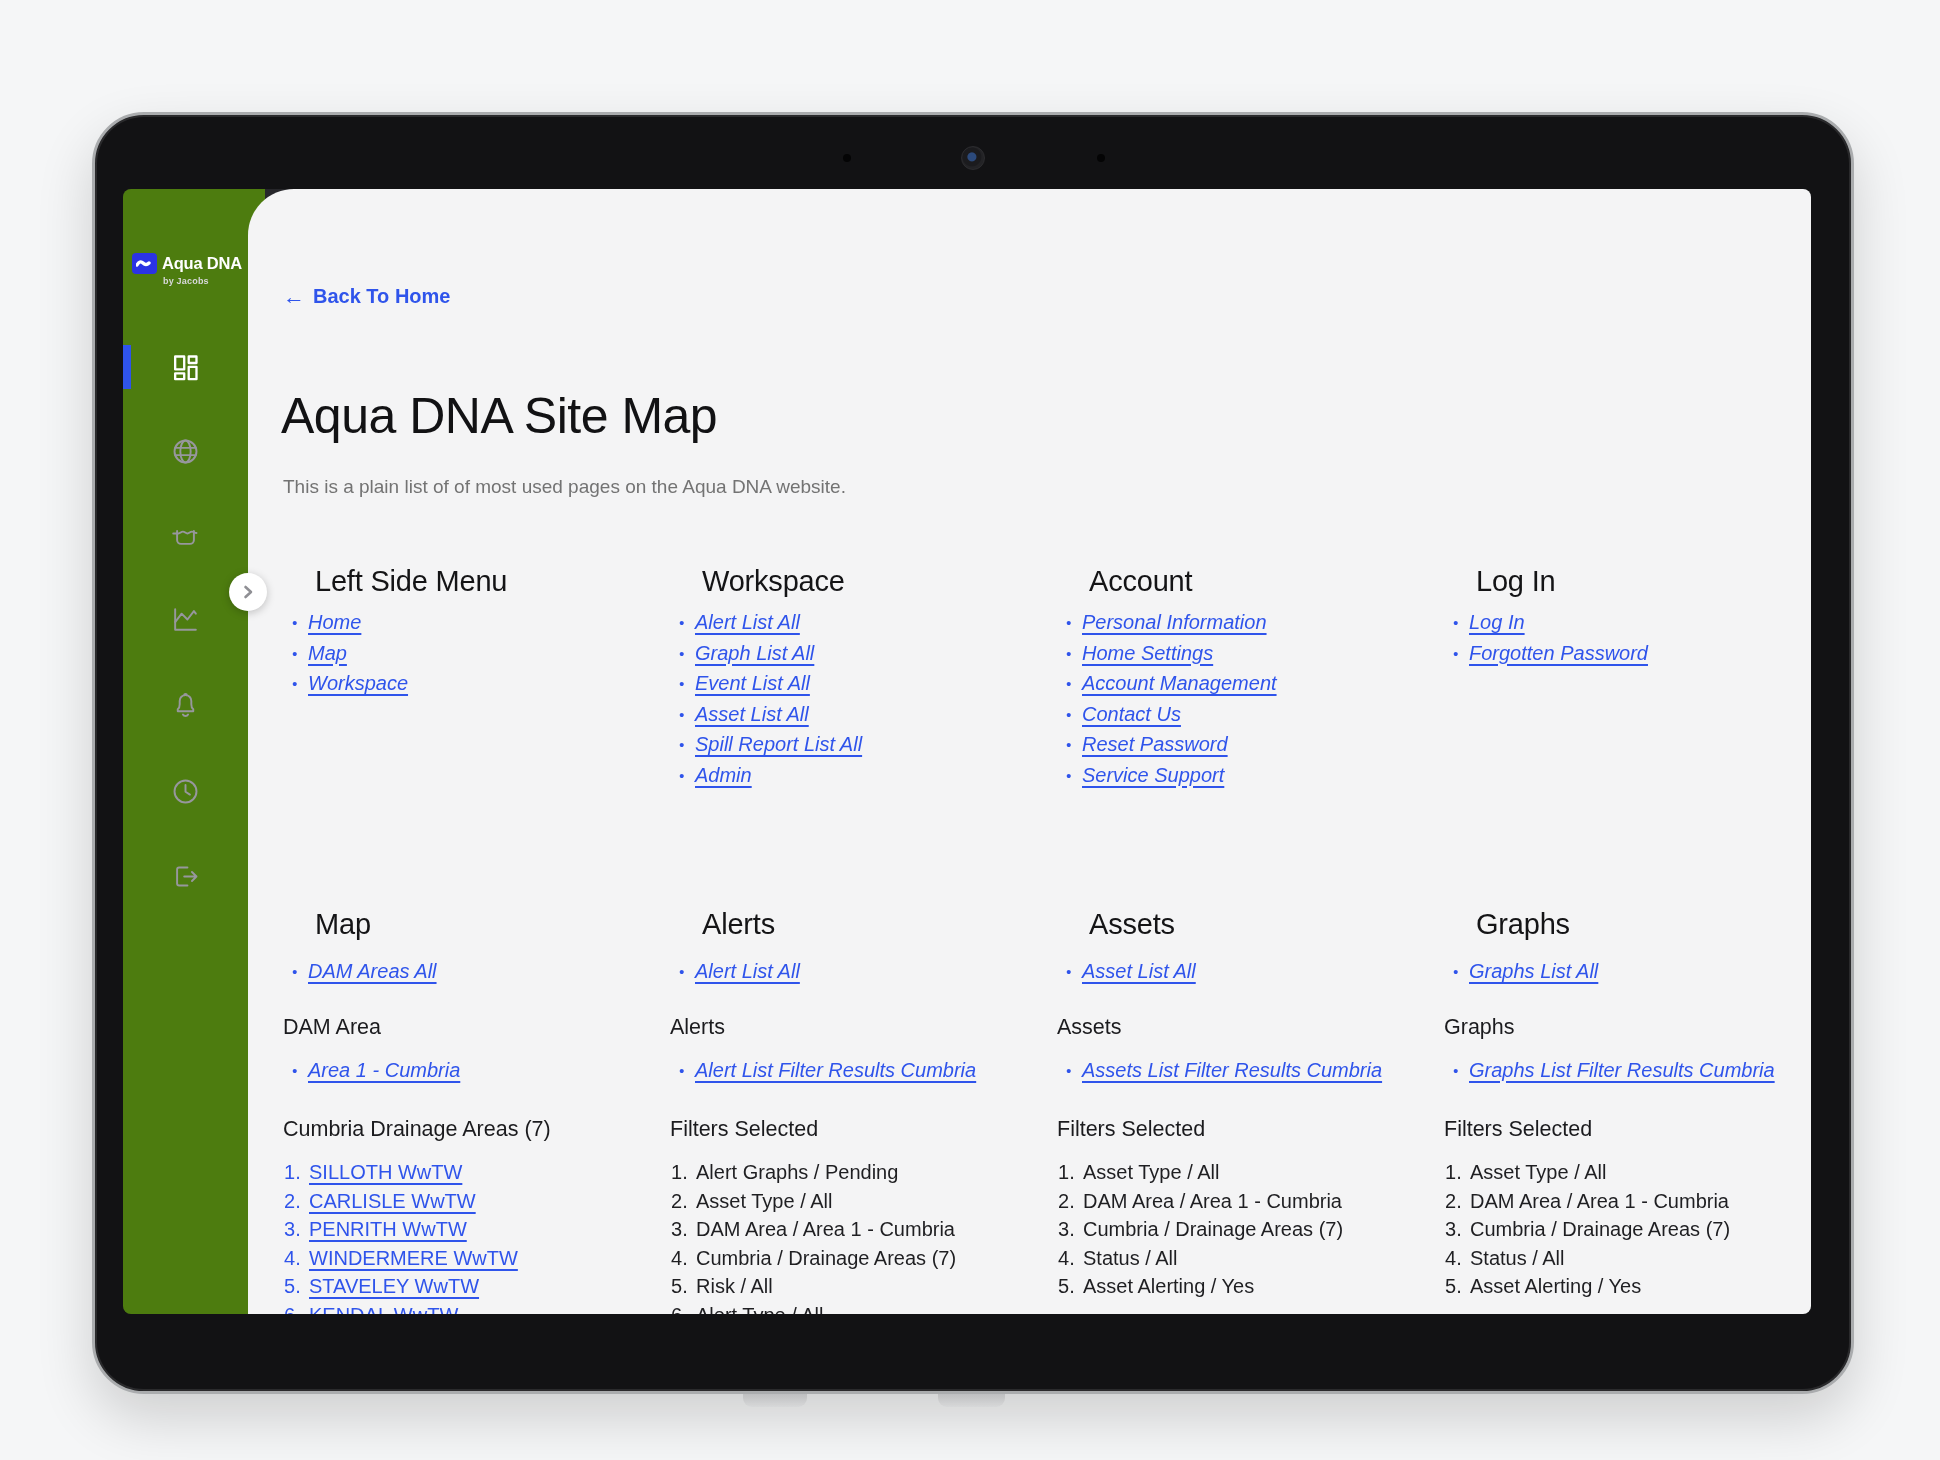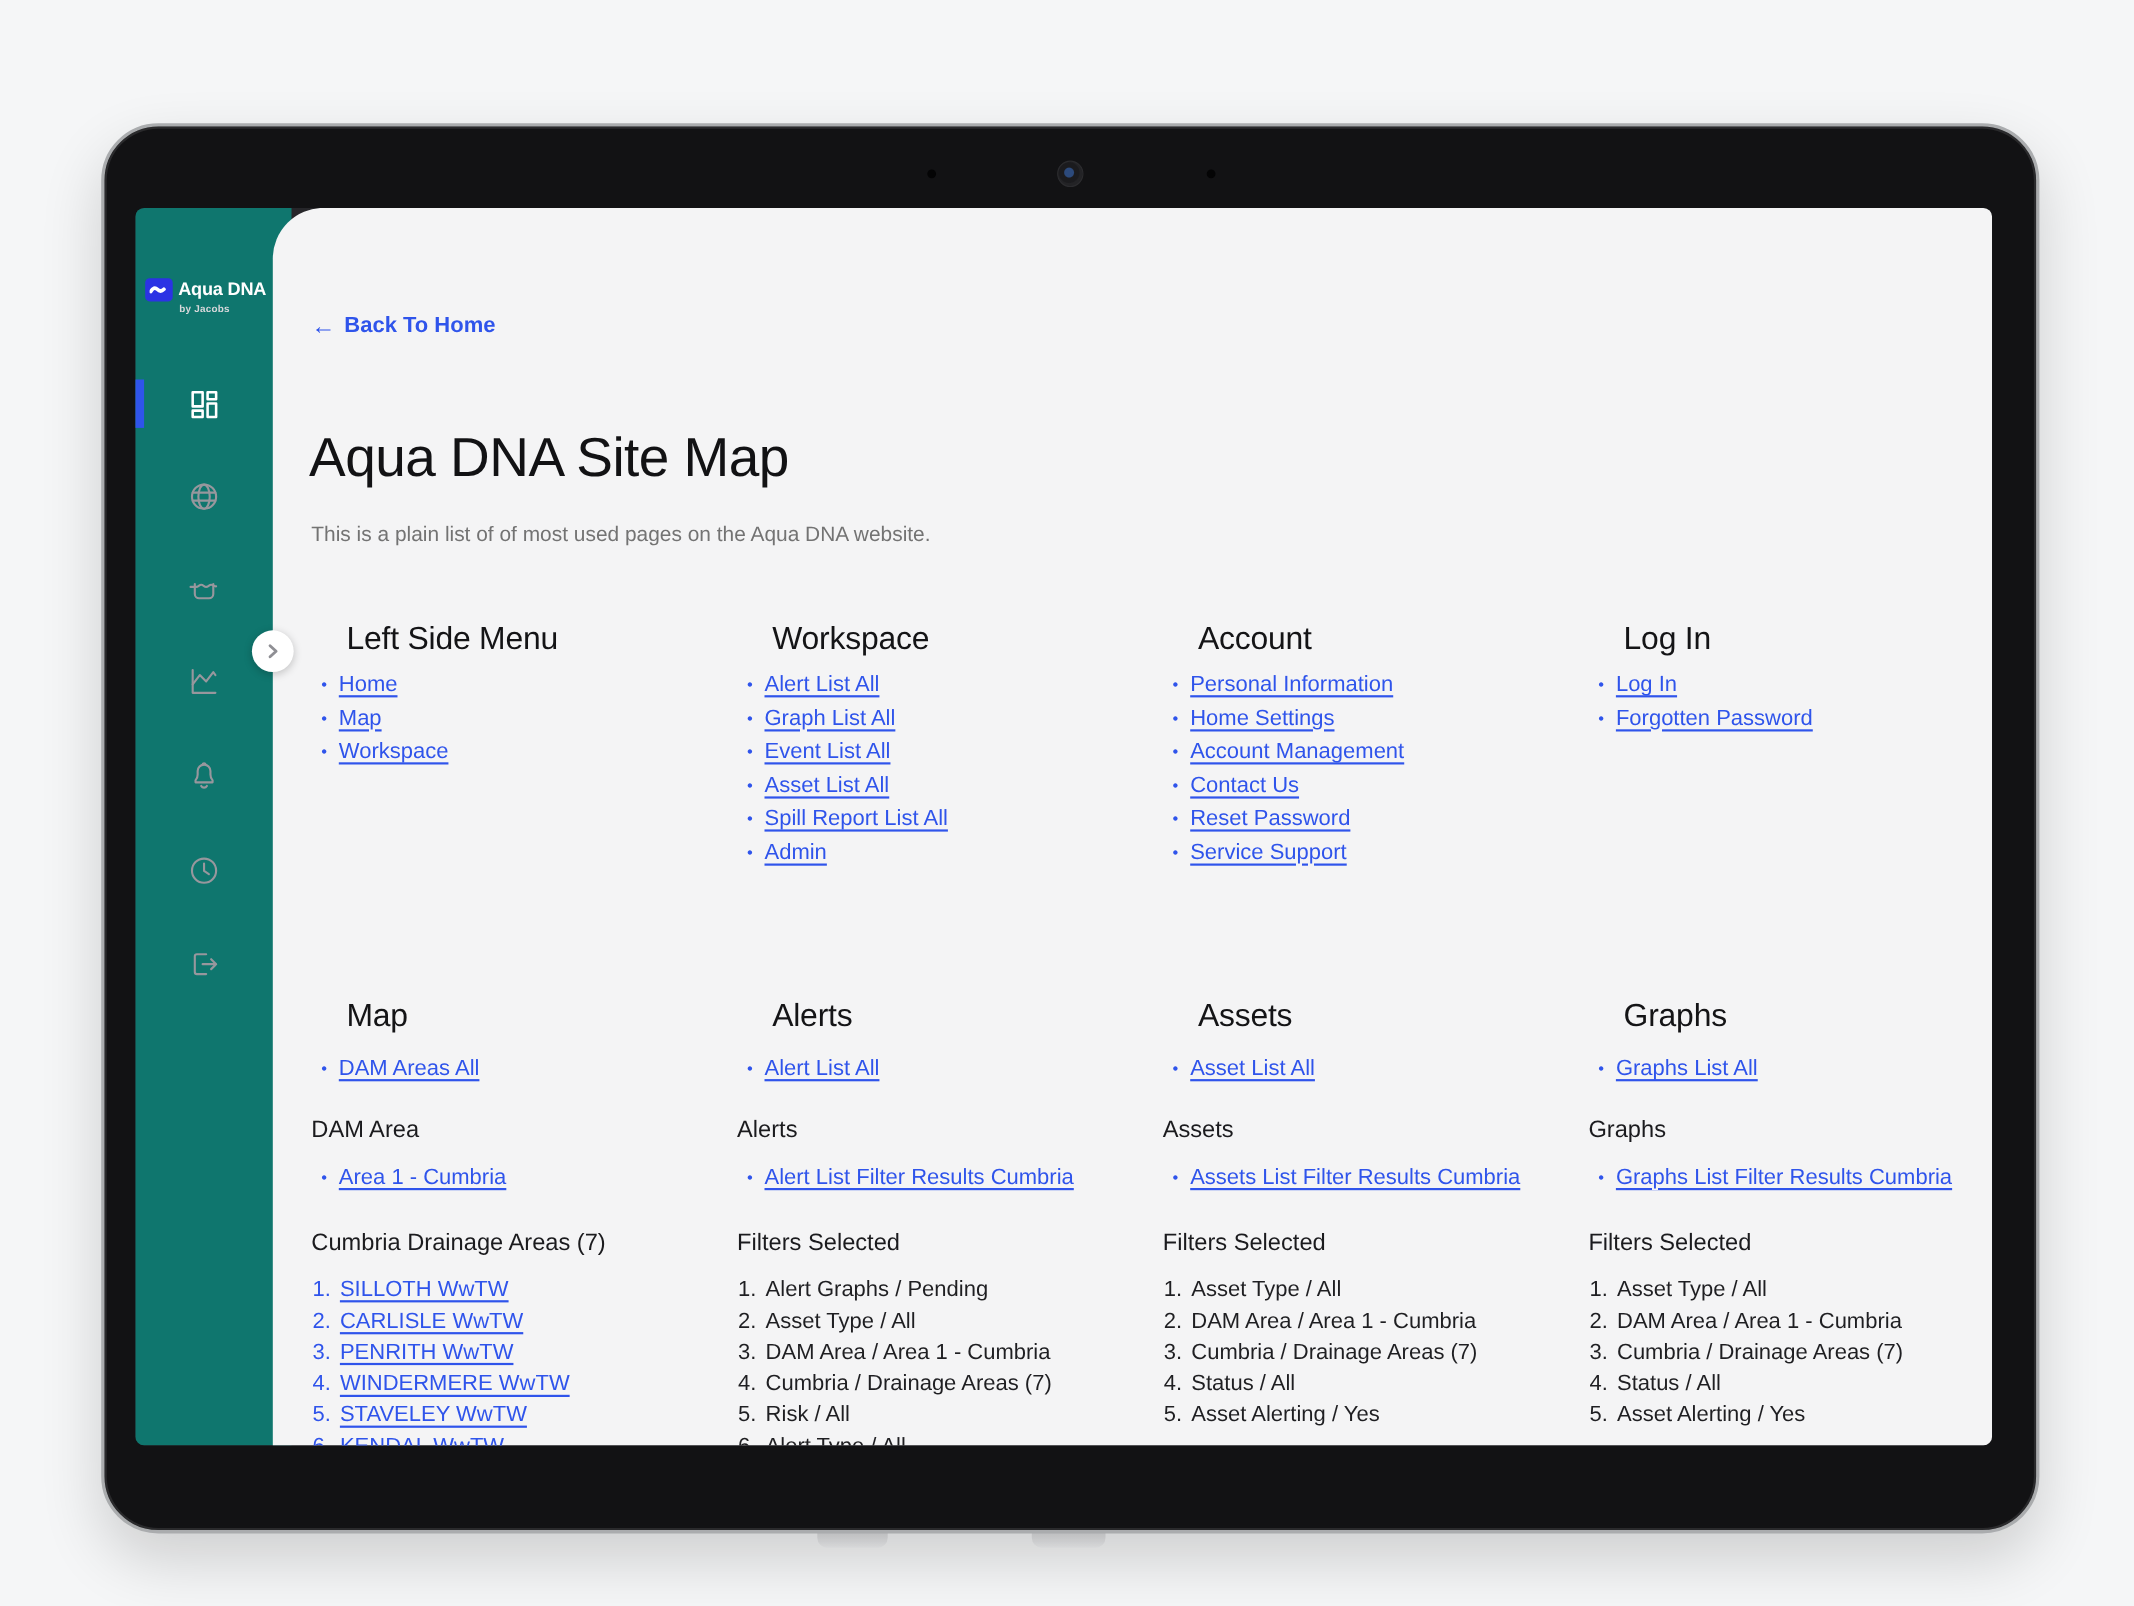--- a/index.html
+++ b/index.html
@@ -28,21 +28,21 @@
     border-radius:0 0 9px 9px; top:1392px; z-index:0;
   }
 
   
   .screen {
     position:absolute; left:28px; top:74px; right:40px; bottom:77px;
     background:#26262a; border-radius:8px; overflow:hidden;
   }
 
   
-  .sidebar { position:absolute; left:0; top:0; bottom:0; width:142px; background:#0f766e; }
+  .sidebar { position:absolute; left:0; top:0; bottom:0; width:142px; background:#4d7c0f; }
   .logo { position:absolute; left:9px; top:64px; width:116px; }
   .logo-row { display:flex; align-items:center; gap:5px; }
   .logo-tile {
     width:25px; height:21px; border-radius:4px; background:#2b33e4;
     display:flex; align-items:center; justify-content:center; flex:0 0 auto;
   }
   .logo-name { color:#fff; font-size:16.5px; font-weight:700; letter-spacing:-.2px; white-space:nowrap; }
   .logo-by { color:#d8d8db; font-size:9px; font-weight:700; margin:2px 0 0 31px; letter-spacing:.2px; }
 
   .nav-item { position:absolute; left:0; width:125px; height:40px; display:flex; align-items:center; justify-content:center; cursor:pointer; }
@@ -69,21 +69,21 @@
   .back-arrow { font-size:22px; line-height:1; }
   .page-title { position:absolute; left:33px; top:198px; font-size:50px; font-weight:500; color:#121214; letter-spacing:-.5px; }
   .page-subtitle { position:absolute; left:35px; top:287px; font-size:19px; color:#737373; }
 
   .row { position:absolute; left:35px; display:grid; grid-template-columns:repeat(4,387px); }
   .row1 { top:375px; }
   .row2 { top:718px; }
 
   h2.sec { font-size:29px; font-weight:500; color:#141416; letter-spacing:-.2px; line-height:34px;margin-left:32px; }
 
-  ul.links { list-style:none; margin-top:10px; }
+  ul.links { list-style:none; margin-top:10px;font-style:italic; }
   ul.links li { position:relative; padding-left:25px; line-height:29.5px; }
   ul.links li::before { content:"•"; position:absolute; left:9px; top:0; color:#2f54eb; font-size:15px; }
   a.lnk { color:#2f54eb; text-decoration:underline; text-decoration-thickness:1.5px; text-underline-offset:4px; font-size:20px; cursor:pointer; }
 
   .subhead { margin-top:26px; font-size:21.5px; color:#1b1b1e; line-height:26px; }
   .subhead2 { margin-top:30px; }
   ul.single { margin-top:16px; }
 
   ol.numlist { list-style:none; margin-top:16px; counter-reset:item; }
   ol.numlist li { position:relative; padding-left:26px; line-height:28.5px; font-size:20px; counter-increment:item; }

